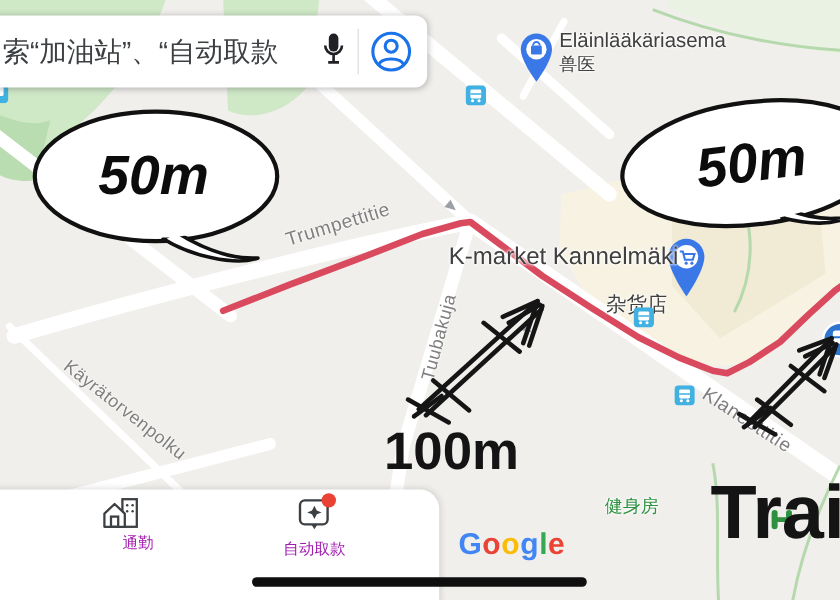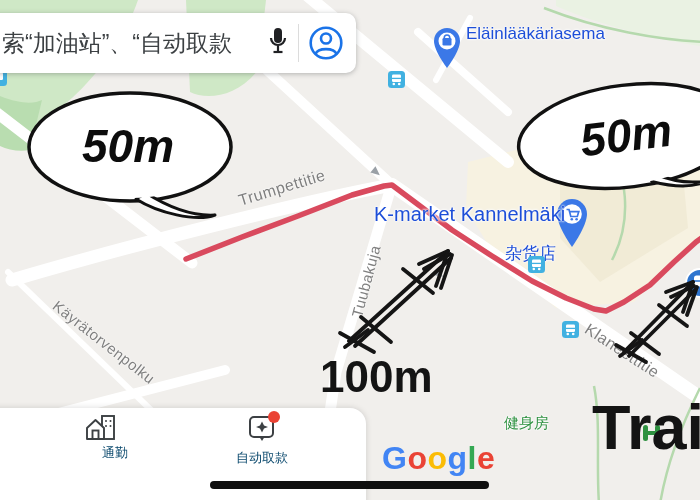--- a/index.html
+++ b/index.html
@@ -7,46 +7,46 @@
          background:#f1efec;font-family:"Liberation Sans",sans-serif;}
   .abs{position:absolute;}
   svg{display:block;}
 
   
   .street{position:absolute;color:#7f7f7f;font-size:15px;white-space:nowrap;
           transform:translate(-50%,-50%);letter-spacing:.5px;
           text-shadow:0 0 2px #fff,0 0 2px #fff;}
   .poi{position:absolute;line-height:1.18;white-space:nowrap;
        text-shadow:0 0 2px #fff,0 0 3px #fff,0 0 3px #fff;}
-  .poi-blue{color:#1d4ed8;}
+  .poi-blue{color:#404040;}
   .poi-green{color:#2e9140;}
 
   
   .bubble-text{position:absolute;font-size:46px;font-style:italic;font-weight:600;
                color:#0c0c0c;transform:translate(-50%,-50%);white-space:nowrap;}
   .big-note{position:absolute;color:#141414;font-weight:700;line-height:.95;white-space:nowrap;}
   .underline-mark{position:absolute;left:210px;top:481px;width:279px;height:8px;
                   background:#0f0f0f;border-radius:4px;}
 
   
   .searchbar{position:absolute;left:-28px;top:13px;width:384px;height:60px;background:#fff;
              border-radius:10px;box-shadow:0 1px 5px rgba(60,64,67,.35);
              display:flex;align-items:center;z-index:6;}
   .search-text{flex:1;padding-left:30px;font-size:23px;color:#3c4043;
                white-space:nowrap;overflow:hidden;}
   .search-divider{width:1px;height:38px;background:#dcdcdc;margin:0 9px 0 7px;}
 
   
   .navbar{position:absolute;left:-20px;top:408px;width:386px;height:100px;background:#fff;
           border-top-right-radius:16px;box-shadow:0 0 6px rgba(0,0,0,.15);z-index:6;}
-  .nav-item{position:absolute;text-align:center;color:#0c4a6e;font-size:13px;}
+  .nav-item{position:absolute;text-align:center;color:#a21caf;font-size:13px;}
   .nav-item .lbl{display:block;margin-top:3px;}
 
   
-  .google{position:absolute;left:382px;top:440px;font-size:32px;font-weight:600;
+  .google{position:absolute;left:382px;top:440px;font-size:25px;font-weight:600;
           letter-spacing:.5px;z-index:4;}
   .gl1,.gl4{color:#4285F4;} .gl2,.gl6{color:#EA4335;} .gl3{color:#FBBC05;} .gl5{color:#34A853;}
 
   .z1{z-index:1;} .z2{z-index:2;} .z3{z-index:3;} .z5{z-index:5;} .z7{z-index:7;}
 </style>
 </head>
 <body>
 
 <div class="stage">
 
@@ -95,20 +95,21 @@
   <div class="street z2" style="left:622px;top:351px;transform:translate(-50%,-50%) rotate(33deg);font-size:16px;">Klaneettitie</div>
 
   <svg class="abs z3" style="left:432px;top:26px;" width="30" height="44" viewBox="0 0 30 44">
     <path d="M15,42 C15,42 2,25 2,15 A13,13 0 1 1 28,15 C28,25 15,42 15,42 Z" fill="#3b78e7"></path>
     <circle cx="15" cy="15" r="8.5" fill="#fff"></circle>
     <path d="M12.2,12 a2.8,3 0 0 1 5.6,0" fill="none" stroke="#3b78e7" stroke-width="1.6"></path>
     <rect x="10.5" y="12" width="9" height="7.5" rx="1.2" fill="#3b78e7"></rect>
   </svg>
   <div class="poi poi-blue z3" style="left:466px;top:24px;font-size:17px;">
     <div>Eläinlääkäriasema</div>
+    <div style="font-size:15px;margin-top:1px;">兽医</div>
   </div>
 
   <svg class="abs z3" style="left:555px;top:197px;" width="34" height="52" viewBox="0 0 34 52">
     <path d="M17,50 C17,50 2,29 2,17 A15,15 0 1 1 32,17 C32,29 17,50 17,50 Z" fill="#3b78e7"></path>
     <circle cx="17" cy="17" r="9.8" fill="#fff"></circle>
     <path d="M11.5,12.5 L14,12.5 L15.8,19.5 L22.3,19.5 L23.8,14.6 L15.2,14.6" fill="none" stroke="#3b78e7" stroke-width="1.7"></path>
     <circle cx="16.8" cy="22.3" r="1.3" fill="#3b78e7"></circle>
     <circle cx="21.6" cy="22.3" r="1.3" fill="#3b78e7"></circle>
   </svg>
   <div class="poi poi-blue z3" style="left:374px;top:203px;width:182px;font-size:20px;text-align:left;">

